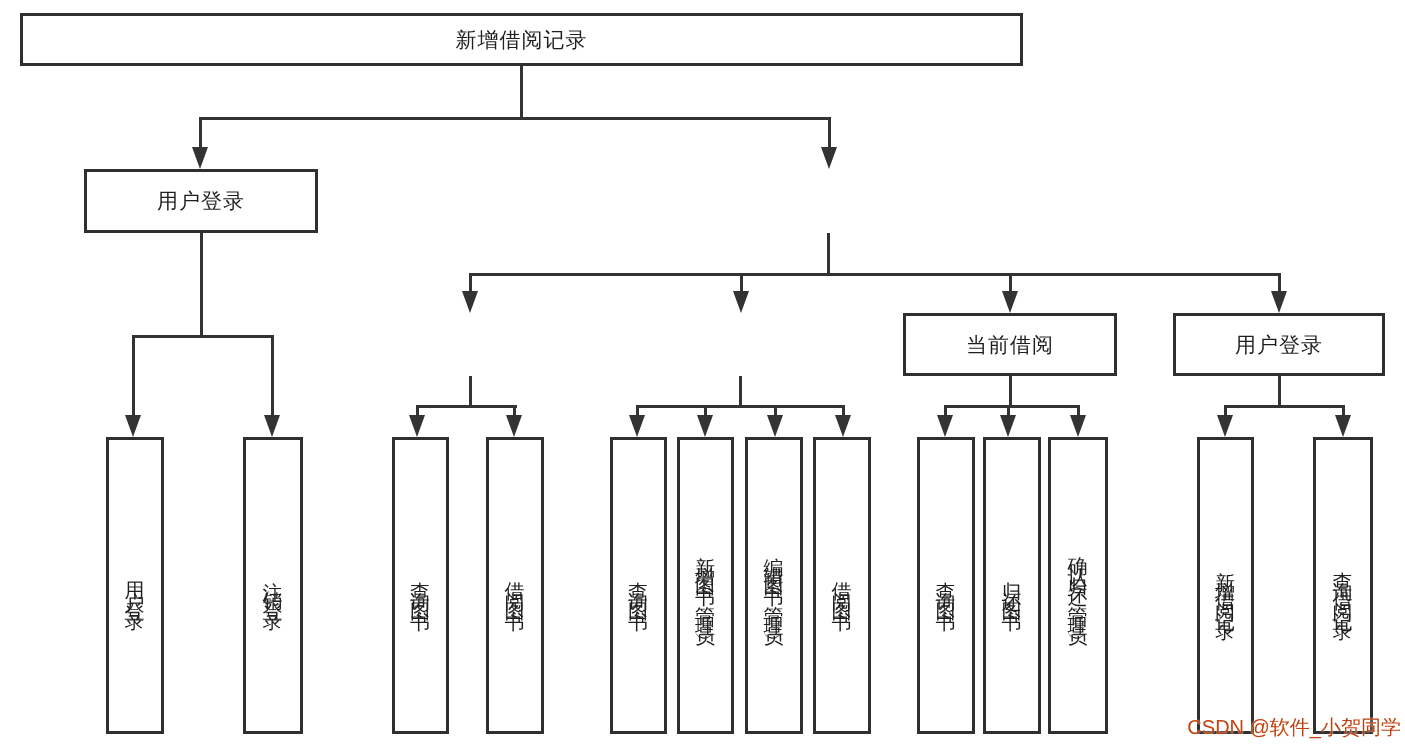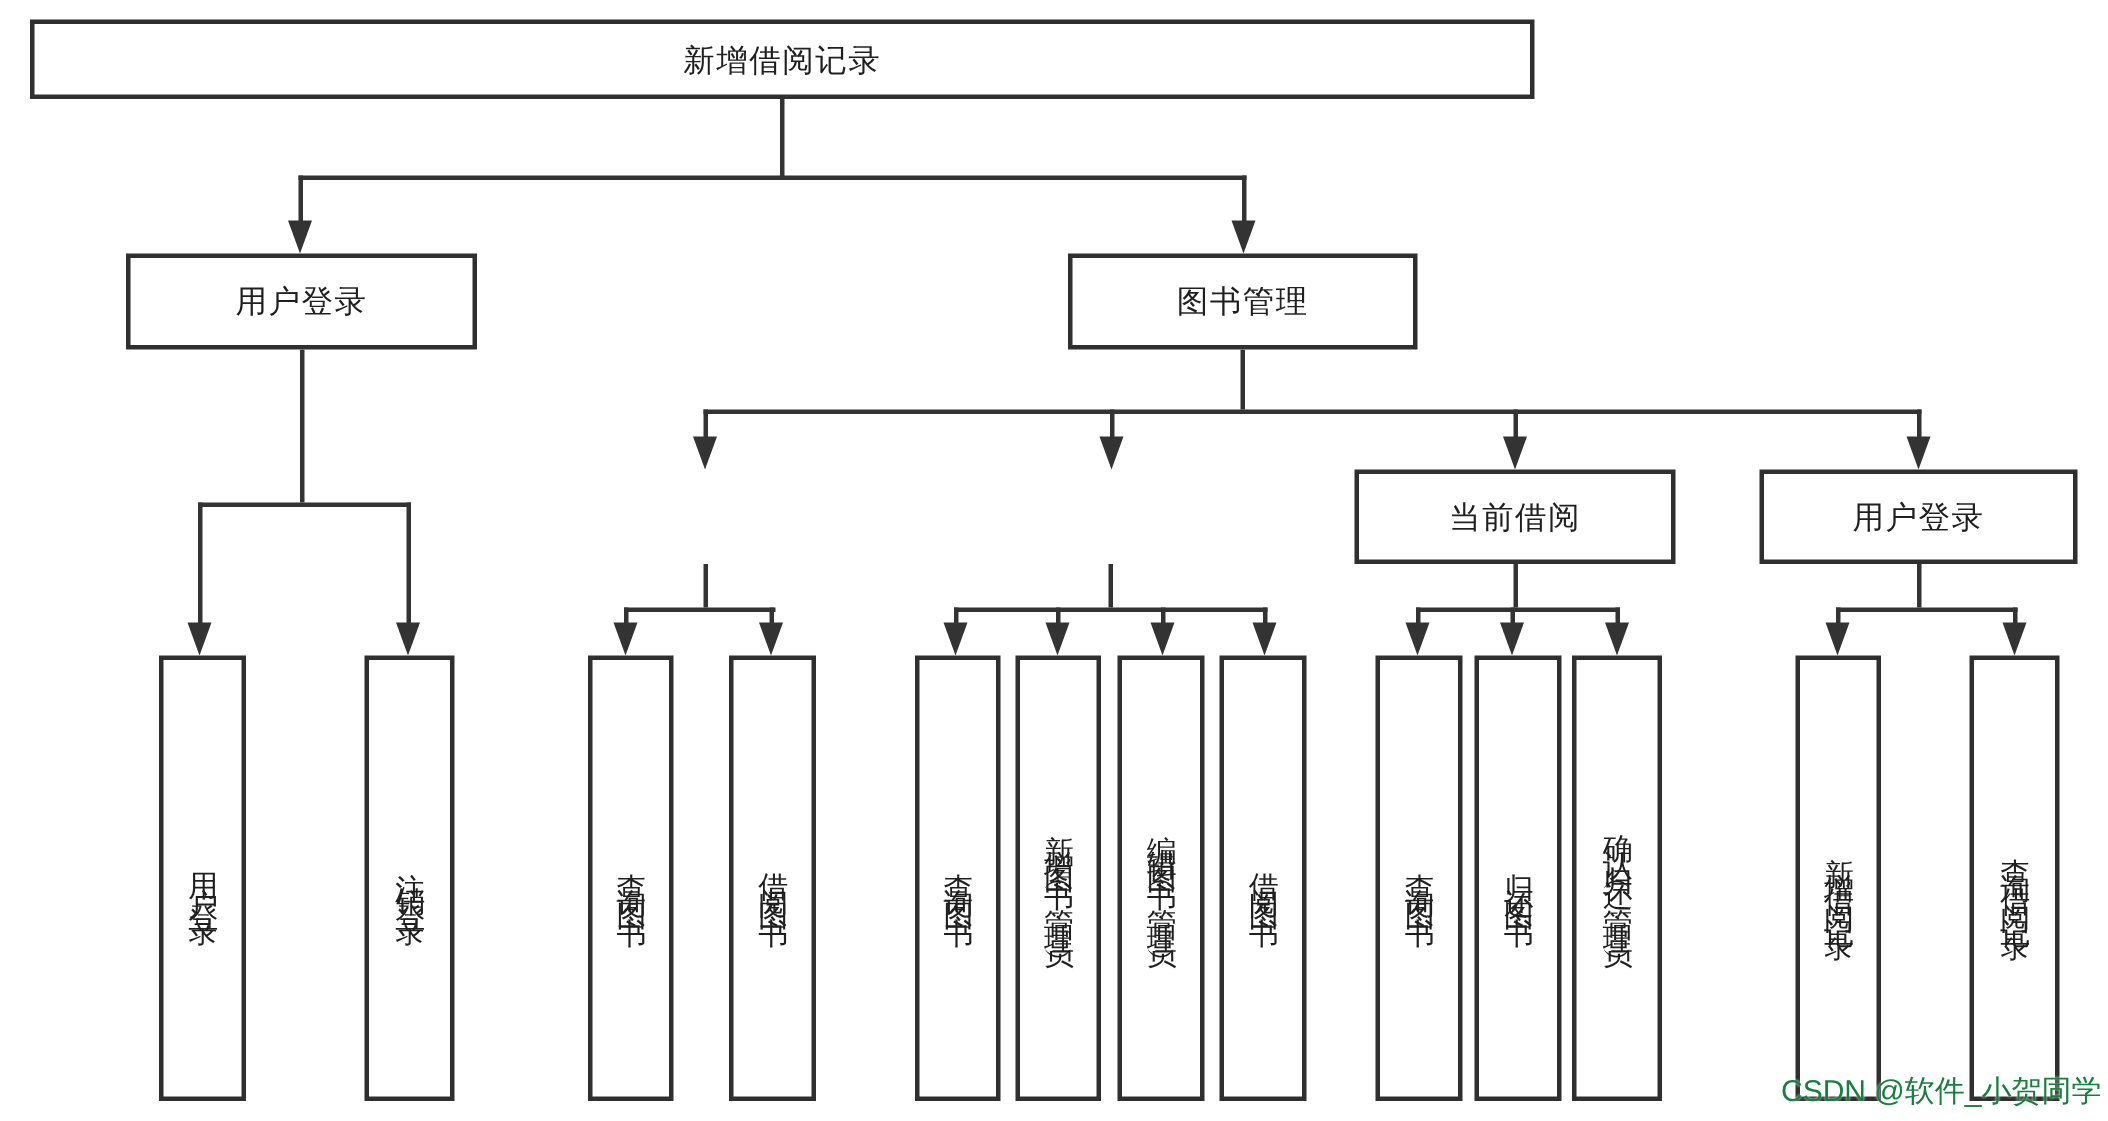--- a/index.html
+++ b/index.html
@@ -19,44 +19,41 @@
     font-size:20px; letter-spacing:10px; line-height:1; white-space:nowrap;
   }
   .line { position:absolute; background:#333333; z-index:1; }
   .arrow {
     position:absolute; width:0; height:0; z-index:1;
     border-left:8px solid transparent; border-right:8px solid transparent;
     border-top:22px solid #333333;
   }
   .watermark {
     position:absolute; top:714px; right:4px; font-size:20px;
-    color:#15803d; text-shadow:0 0 2px #ffffff; z-index:5; white-space:nowrap;
+    color:#c2410c; text-shadow:0 0 2px #ffffff; z-index:5; white-space:nowrap;
   }
 </style>
 </head>
 <body>
 
 <div id="canvas">
 
   <div class="node" style="left:20px; top:13px; width:1003px; height:53px;">
     <span class="h-label">新增借阅记录</span>
   </div>
 
   <div class="line" style="left:520px; top:66px; width:3px; height:53px;"></div>
   <div class="line" style="left:199px; top:117px; width:632px; height:3px;"></div>
   <div class="line" style="left:199px; top:117px; width:3px; height:34px;"></div>
   <div class="line" style="left:828px; top:117px; width:3px; height:34px;"></div>
   <div class="arrow" style="left:192px; top:147px;"></div>
   <div class="arrow" style="left:821px; top:147px;"></div>
 
   <div class="node" style="left:84px; top:169px; width:234px; height:64px;">
     <span class="h-label">用户登录</span>
-  </div>
-  <div class="node" style="left:712px; top:169px; width:233px; height:64px;">
-    <span class="h-label">图书管理</span>
   </div>
 
   <div class="line" style="left:200px; top:233px; width:3px; height:102px;"></div>
   <div class="line" style="left:132px; top:335px; width:142px; height:3px;"></div>
   <div class="line" style="left:132px; top:335px; width:3px; height:84px;"></div>
   <div class="line" style="left:271px; top:335px; width:3px; height:84px;"></div>
   <div class="arrow" style="left:125px; top:415px;"></div>
   <div class="arrow" style="left:264px; top:415px;"></div>
 
   <div class="line" style="left:827px; top:233px; width:3px; height:40px;"></div>

